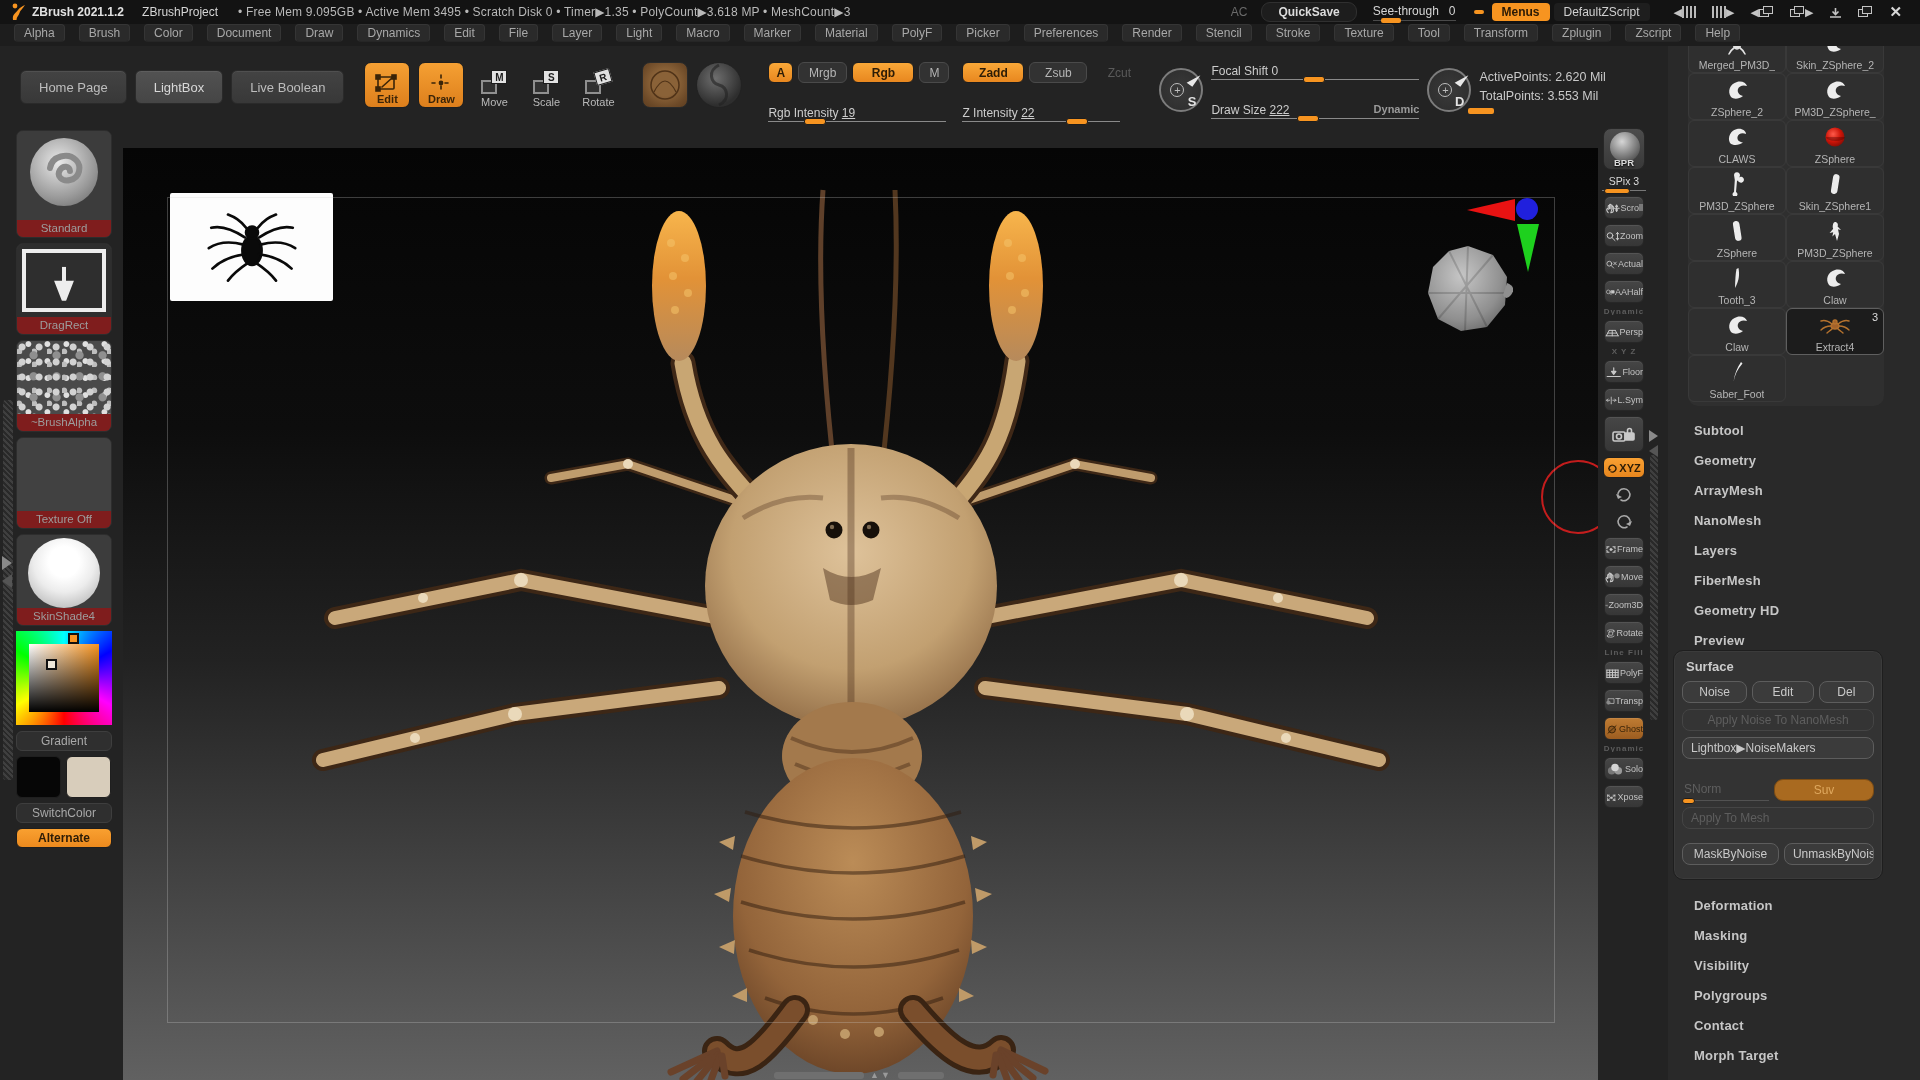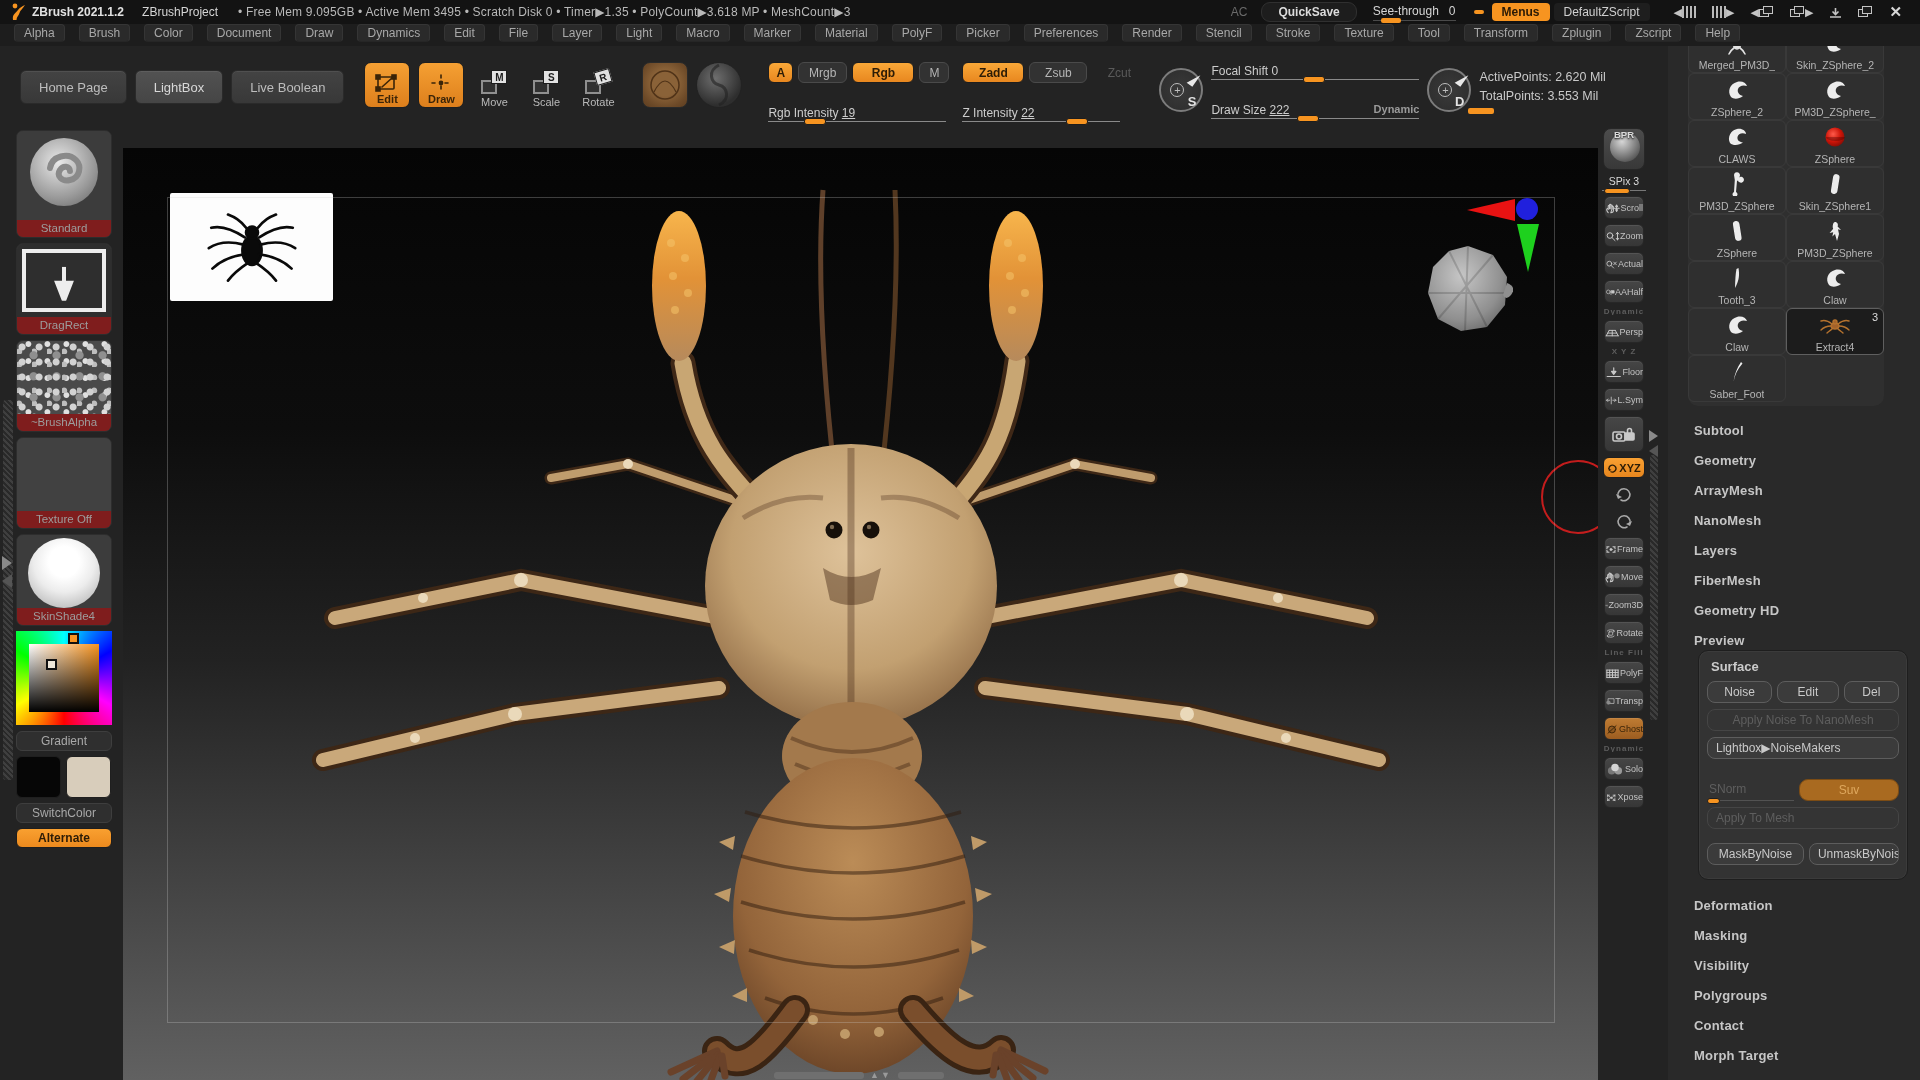--- a/index.html
+++ b/index.html
@@ -75,38 +75,38 @@
   .cscroll .bar{height:7px;border-radius:3px;background:#6f6f6f}
   .cscroll .arr{color:#9a9a9a;font-size:9px;letter-spacing:2px}
   
   .rshelf{left:1601px;top:128px;width:46px;display:flex;flex-direction:column;align-items:center;gap:5px;z-index:20}
   .sbtn{width:40px;border-radius:6px;background:linear-gradient(#464646,#363636);border:1px solid #272727;box-shadow:inset 0 1px 0 rgba(255,255,255,.08);display:flex;flex-direction:row;align-items:center;justify-content:flex-end;padding:3px 0 1px}
   .sbtn svg{stroke:#c9c9c9;fill:none;stroke-width:1.6;stroke-linecap:round;stroke-linejoin:round}
   .sbtn .lbl{font-size:9px;color:#c3c3c3;line-height:11px;white-space:nowrap}
   .sbtn.active{background:linear-gradient(#c07c33,#9c5d20)}
   .sbtn.active .lbl{color:#3a2408}
   .faint{font-size:8px;color:#5d5d5d;font-weight:700;letter-spacing:1px;line-height:7px;height:7px;overflow:hidden}
-  .bprbtn{width:42px;height:42px;border-radius:8px;background:linear-gradient(#4c4c4c,#383838);border:1px solid #272727;position:relative;display:flex;align-items:flex-start;justify-content:center}
+  .bprbtn{width:42px;height:42px;border-radius:8px;background:linear-gradient(#4c4c4c,#383838);border:1px solid #272727;position:relative;display:flex;align-items:flex-end;justify-content:center}
   .bprball{position:absolute;left:6px;top:3px;width:30px;height:30px;border-radius:50%;background:radial-gradient(circle at 40% 32%,#d6d6d6,#5a5a5a 75%)}
   .bprlbl{position:relative;font-size:9.5px;font-weight:700;color:#dadada;text-shadow:0 1px 2px #000;padding-bottom:1px}
   .spix{width:44px;position:relative;font-size:10.5px;color:#dadada;text-align:center;border-bottom:1px solid #777;padding-bottom:3px}
   .spix .handle{left:2px;bottom:-4px;width:26px;height:6px}
   .xyzbtn{width:42px;height:21px;border-radius:6px;background:linear-gradient(#f9a032,#e7861e);border:1px solid #1e1e1e;color:#2c1c06;font-weight:700;font-size:11px;display:flex;align-items:center;justify-content:center;gap:2px}
   .rotmini{width:30px;height:22px;display:flex;align-items:center;justify-content:center}
   .rotmini svg{stroke:#a9a9a9;fill:none;stroke-width:1.6;stroke-linecap:round}
   
   .rpanel{left:1668px;top:0;width:252px;height:1080px;background:#292929;z-index:15}
   .tools{position:absolute;left:20px;top:26px;width:196px;background:#2f2f2f;border-radius:0 0 10px 10px;display:grid;grid-template-columns:98px 98px;grid-auto-rows:47px;padding-bottom:4px}
   .tcell{position:relative;border:1px solid rgba(255,255,255,.05);border-radius:6px;display:flex;flex-direction:column;align-items:center;justify-content:flex-end;overflow:hidden}
   .tcell .ti{height:30px;display:flex;align-items:center;justify-content:center}
   .tcell .tlab{font-size:10.5px;color:#b5b5b5;line-height:14px;white-space:nowrap;max-width:96px;overflow:hidden}
   .tcell.selected{background:#1c1c1c;border:1px solid #5f5f5f}
   .tbadge{position:absolute;right:5px;top:2px;font-size:11px;color:#dcdcdc}
   .sect{height:30px;display:flex;align-items:center;padding-left:26px;font-size:13px;font-weight:700;color:#c6c6c6;letter-spacing:.2px}
-  .surface{position:absolute;left:30px;top:650px;width:210px;height:230px;background:#333333;border:1px solid #1e1e1e;border-radius:10px;box-shadow:0 0 0 1px rgba(255,255,255,.04) inset;padding:6px 8px}
+  .surface{position:absolute;left:5px;top:650px;width:210px;height:230px;background:#333333;border:1px solid #1e1e1e;border-radius:10px;box-shadow:0 0 0 1px rgba(255,255,255,.04) inset;padding:6px 8px}
   .surface .title{font-size:13px;font-weight:700;color:#cbcbcb;margin:2px 0 7px 4px}
   .srow{display:flex;gap:5px;margin-bottom:6px}
   .sfbtn{height:22px;border-radius:8px;background:#3b3b3b;border:1px solid #5d5d5d;color:#c9c9c9;font-size:12px;display:flex;align-items:center;justify-content:center;padding:0 8px;white-space:nowrap;overflow:hidden}
   .sfbtn.wide{width:100%}
   .sfbtn.dim{color:#5e5e5e;border-color:#454545;background:#343434}
   .suvbtn{width:100px;height:22px;border-radius:9px;background:#a96a20;border:1px solid #7c4c14;color:rgba(255,205,130,.62);font-size:12px;display:flex;align-items:center;justify-content:center}
   .snorm{position:relative;flex:1;font-size:12px;color:#5e5e5e;border-bottom:1px solid #525252;height:22px;line-height:20px;padding-left:2px}
   .snorm .handle{left:0;bottom:-4px;width:13px;height:6px}
   .claw{fill:#ececec}
   .redsp{fill:url(#rg1)}

